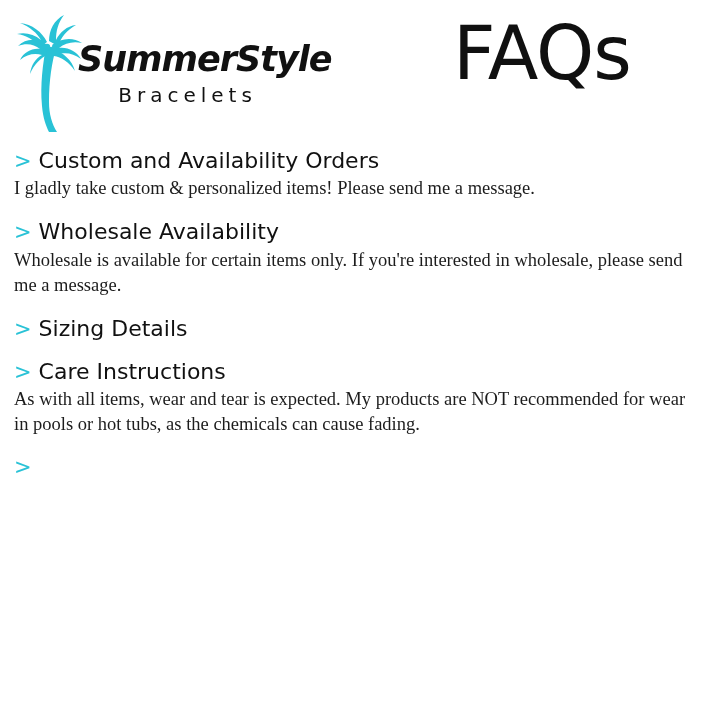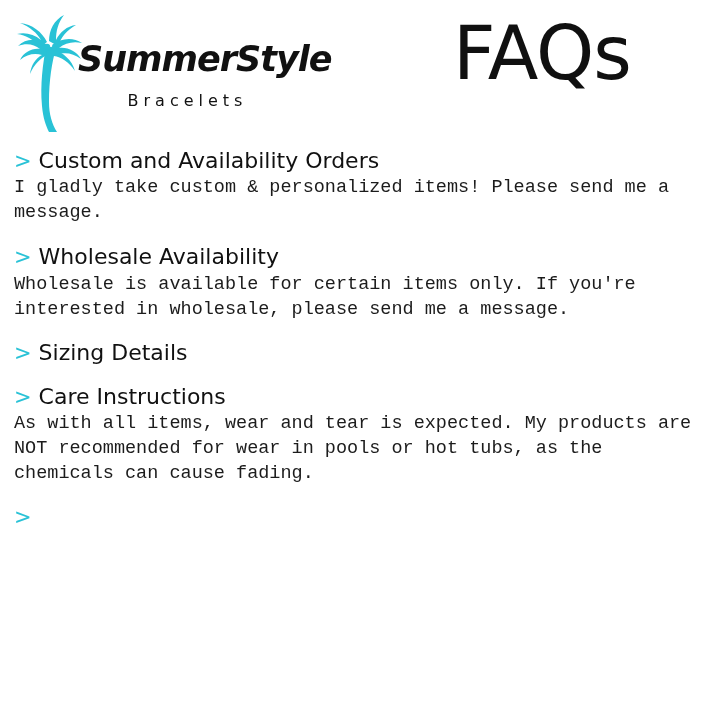--- a/index.html
+++ b/index.html
@@ -52,22 +52,22 @@
     font-family: "DejaVu Sans", sans-serif;
     font-weight: bold;
     font-style: italic;
     font-size: 35px;
     letter-spacing: -1px;
     color: #111;
     line-height: 1;
     white-space: nowrap;
   }
   .brand-sub {
-    margin-top: 14px;
-    font-size: 16px;
+    margin-top: 6px;
+    font-size: 20px;
     letter-spacing: 5px;
     color: #111;
     text-align: center;
     padding-right: 6px;
     font-family: "DejaVu Sans", sans-serif;
   }
   .faq-title {
     position: absolute;
     left: 405px;
     top: 16px;
@@ -104,21 +104,21 @@
   }
   .q-text {
     color: #111;
     letter-spacing: 0px;
   }
   .faq-a {
     font-size: 18.5px;
     line-height: 1.35;
     color: #1c1c1c;
     max-width: 690px;
-    font-family: Liberation Mono, monospace;
+    font-family: Liberation Serif, serif;
   }
 </style>
 </head>
 <body>
 
 <div class="page">
 
   <div class="header">
 
     <div class="brand">

